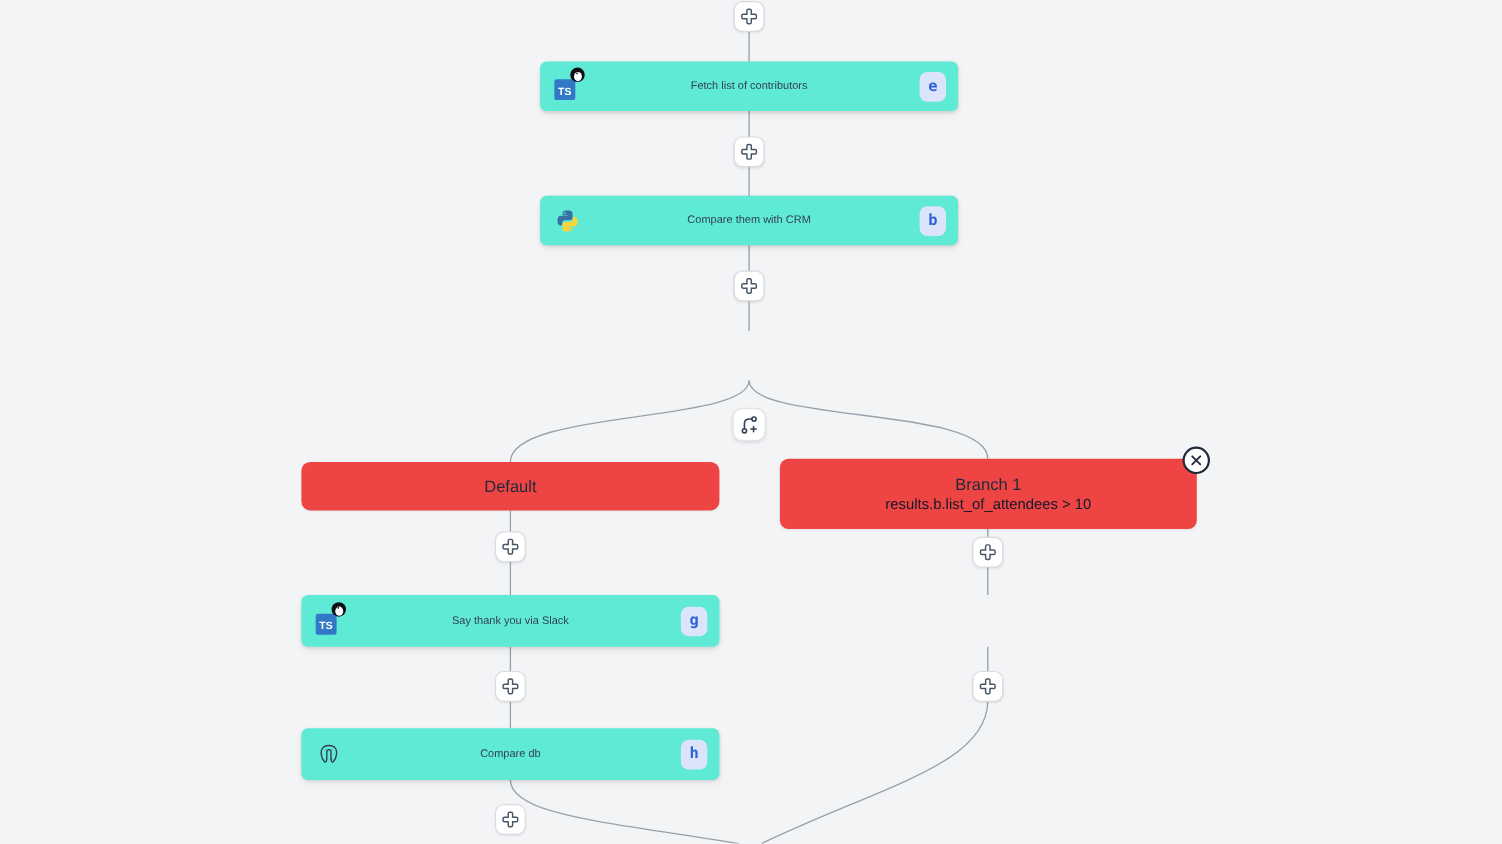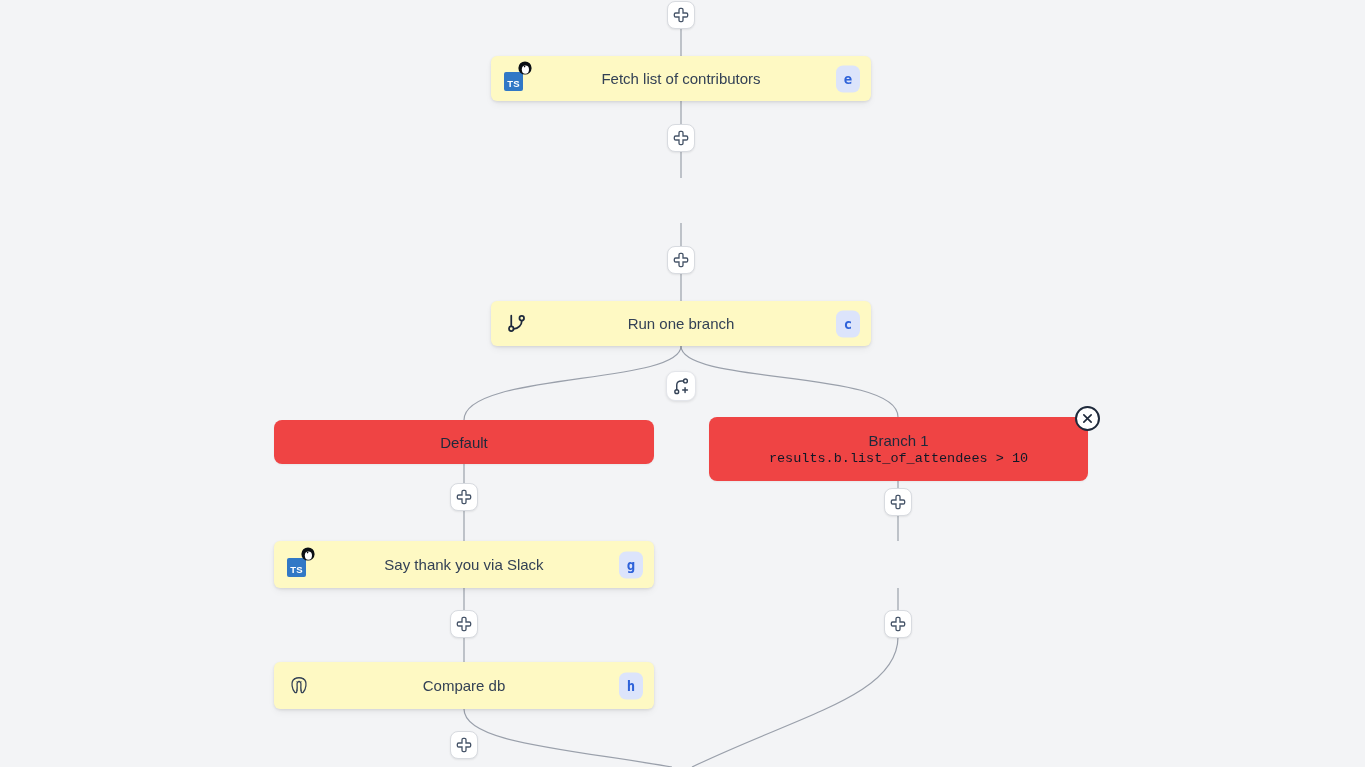--- a/index.html
+++ b/index.html
@@ -1,27 +1,27 @@
 <!DOCTYPE html>
 <html><head>
 <meta charset="utf-8">
 <style>
   html,body{margin:0;padding:0;background:#f3f4f6;font-family:"Liberation Sans",sans-serif;}
   #canvas{position:relative;width:1365px;height:767px;overflow:hidden;background:#f3f4f6;}
   #edges{position:absolute;left:0;top:0;pointer-events:none;}
 
   .node{
-    position:absolute;width:380px;background:#fef9c3;border-radius:6px;
+    position:absolute;width:380px;background:#5eead4;border-radius:6px;
     box-shadow:0 1px 3px rgba(0,0,0,.10),0 4px 8px -2px rgba(0,0,0,.07);
     cursor:pointer;
   }
   .node .label{
     position:absolute;left:40px;right:40px;top:0;bottom:0;
     display:flex;align-items:center;justify-content:center;
-    font-size:15px;color:#334155;white-space:nowrap;
+    font-size:10px;color:#334155;white-space:nowrap;
   }
   .node .icon{
     position:absolute;left:13px;top:50%;transform:translateY(-50%);
     width:24px;height:24px;display:flex;align-items:center;justify-content:center;
   }
   .badge{
     position:absolute;right:11px;top:50%;transform:translateY(-50%);
     min-width:24px;height:27px;border-radius:7px;background:#dce4fb;color:#2e62d9;
     font-family:"DejaVu Sans Mono",monospace;font-size:14px;font-weight:bold;
     display:flex;align-items:center;justify-content:center;padding:0 2px;box-sizing:border-box;
@@ -35,21 +35,21 @@
   }
   .deno-circle{position:absolute;right:-4px;top:-6px;width:14px;height:14px;}
 
   .branch-header{
     position:absolute;background:#ef4444;border-radius:8px;cursor:pointer;
     box-shadow:0 1px 2px rgba(0,0,0,.05);
     display:flex;flex-direction:column;align-items:center;justify-content:center;
   }
   .branch-header .bh-title{font-size:15px;color:#1e293b;}
   .branch-header .bh-cond{
-    font-family:Liberation Mono, monospace;font-size:13.5px;color:#111827;margin-top:2px;
+    font-family:Liberation Sans, sans-serif;font-size:13.5px;color:#111827;margin-top:2px;
   }
 
   .plus-btn{
     position:absolute;width:28px;height:28px;border-radius:8px;background:#ffffff;
     border:1px solid #d8dbe0;box-shadow:0 1px 2px rgba(0,0,0,.08);
     display:flex;align-items:center;justify-content:center;cursor:pointer;padding:0;
   }
   .branch-add-btn{
     position:absolute;width:30px;height:30px;border-radius:9px;background:#ffffff;
     border:1px solid #e3e5ea;box-shadow:0 1px 3px rgba(0,0,0,.10);
@@ -88,33 +88,31 @@
       <svg class="deno-circle" viewBox="0 0 14 14">
         <circle cx="7" cy="7" r="6.6" fill="#0b0f14"></circle>
         <ellipse cx="7.4" cy="8.6" rx="3.6" ry="4.2" fill="#ffffff"></ellipse>
         <circle cx="6.6" cy="5.6" r="0.8" fill="#0b0f14"></circle>
       </svg>
     </span>
     <span class="label">Fetch list of contributors</span>
     <span class="badge">e</span>
   </div>
 
-
-  <div class="node" style="left:491px;top:301px;height:45px;">
+  <div class="node" style="left:491px;top:178px;height:45px;">
     <span class="icon">
-      <svg width="21" height="21" viewBox="0 0 24 24" fill="none" stroke="#1e293b" stroke-width="2" stroke-linecap="round">
-        <line x1="6" y1="3" x2="6" y2="15"></line>
-        <circle cx="18" cy="6" r="2.6"></circle>
-        <circle cx="6" cy="18" r="2.6"></circle>
-        <path d="M18 9a9 9 0 0 1-9 9"></path>
-      </svg>
-    </span>
-    <span class="label">Run one branch</span>
-    <span class="badge">c</span>
-  </div>
+      <svg width="22" height="22" viewBox="0 0 24 24">
+        <path fill="#3572a5" d="M11.9 1.6c-5 0-4.7 2.2-4.7 2.2v2.3h4.8v.7H5.3S2 6.4 2 11.5s2.9 4.9 2.9 4.9h1.7V14s-.1-2.9 2.8-2.9h4.8s2.7 0 2.7-2.6V4.1s.4-2.5-5-2.5zM9.3 3.1a.9.9 0 1 1 0 1.8.9.9 0 0 1 0-1.8z"></path>
+        <path fill="#ffd43b" d="M12.1 22.4c5 0 4.7-2.2 4.7-2.2v-2.3H12v-.7h6.7s3.3.4 3.3-4.7-2.9-4.9-2.9-4.9h-1.7V10s.1 2.9-2.8 2.9H9.8s-2.7 0-2.7 2.6v4.4s-.4 2.5 5 2.5zm2.6-1.5a.9.9 0 1 1 0-1.8.9.9 0 0 1 0 1.8z"></path>
+      </svg>
+    </span>
+    <span class="label">Compare them with CRM</span>
+    <span class="badge">b</span>
+  </div>
+
 
   <div class="branch-header" style="left:274px;top:420px;width:380px;height:44px;">
     <span class="bh-title">Default</span>
   </div>
 
   <div class="branch-header" style="left:709px;top:417px;width:379px;height:64px;">
     <span class="bh-title">Branch 1</span>
     <span class="bh-cond">results.b.list_of_attendees &gt; 10</span>
   </div>
 

